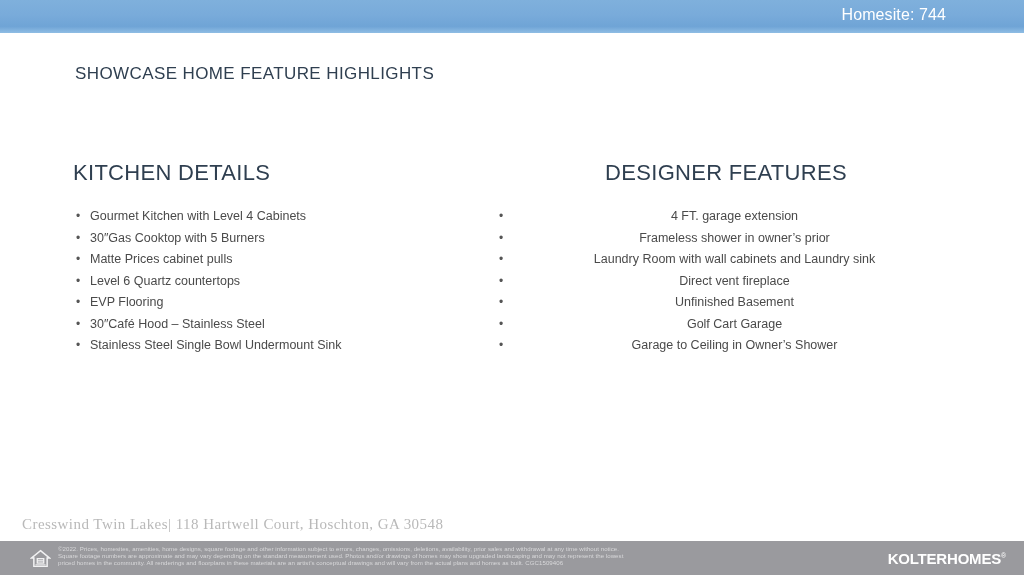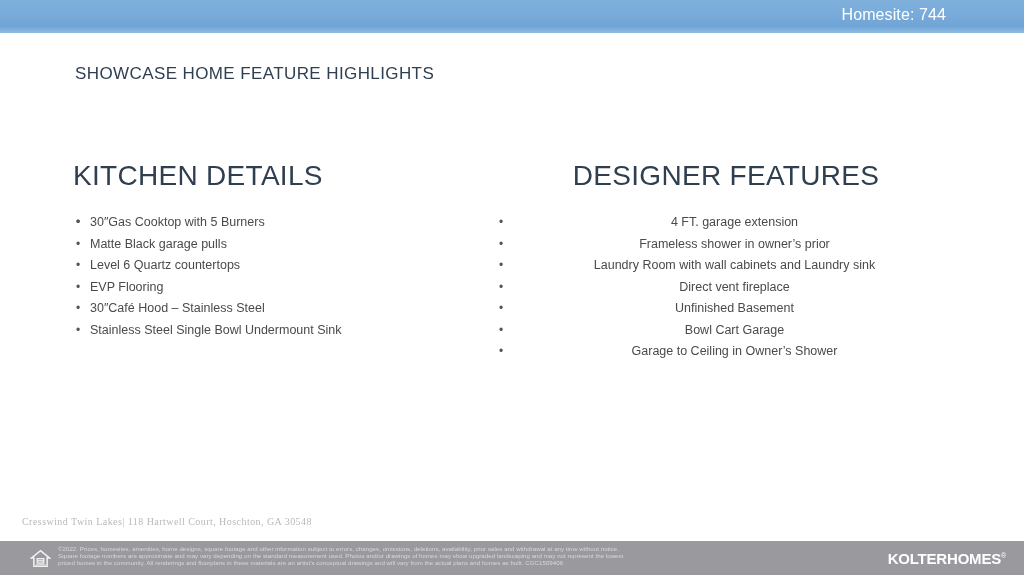--- a/index.html
+++ b/index.html
@@ -49,21 +49,21 @@
 
   
   .column {
     position: absolute;
     top: 160px;
   }
   .column.left  { left: 73px;  width: 420px; }
   .column.right { left: 496px; width: 460px; text-align: center; }
 
   .column-heading {
-    font-size: 28px;
+    font-size: 22px;
     color: #2f3f50;
     letter-spacing: 0.3px;
     margin: 0 0 20px 0;
     white-space: nowrap;
   }
 
   .feature-list {
     list-style: none;
     margin: 0;
     padding: 0;
@@ -83,21 +83,21 @@
     font-size: 12px;
     line-height: 21.5px;
     color: #555555;
   }
 
   
   .community-line {
     position: absolute;
     left: 22px;
     top: 516px;
-    font-size: 10px;
+    font-size: 15px;
     color: #b9b9b9;
     letter-spacing: 0.45px;
     white-space: nowrap;
     font-family: "Liberation Serif", serif;
   }
 
   
   .footer-bar {
     position: absolute;
     left: 0;
@@ -147,28 +147,29 @@
 <div class="top-banner"></div>
 <div class="homesite-label">Homesite: 744</div>
 
 <div class="slide-title">SHOWCASE HOME FEATURE HIGHLIGHTS</div>
 
 <div class="column left">
   <div class="column-heading">KITCHEN DETAILS</div>
   <ul class="feature-list">
     <li class="feature-item">
       <span class="bullet-dot">•</span>
+      <span>Gourmet Kitchen with Level 4 Cabinets</span>
     </li>
     <li class="feature-item">
       <span class="bullet-dot">•</span>
       <span>30″Gas Cooktop with 5 Burners</span>
     </li>
     <li class="feature-item">
       <span class="bullet-dot">•</span>
-      <span>Matte Black garage pulls</span>
+      <span>Matte Prices cabinet pulls</span>
     </li>
     <li class="feature-item">
       <span class="bullet-dot">•</span>
       <span>Level 6 Quartz countertops</span>
     </li>
     <li class="feature-item">
       <span class="bullet-dot">•</span>
       <span>EVP Flooring</span>
     </li>
     <li class="feature-item">
@@ -200,21 +201,21 @@
     <li class="feature-item">
       <span class="bullet-dot">•</span>
       <span>Direct vent fireplace</span>
     </li>
     <li class="feature-item">
       <span class="bullet-dot">•</span>
       <span>Unfinished Basement</span>
     </li>
     <li class="feature-item">
       <span class="bullet-dot">•</span>
-      <span>Bowl Cart Garage</span>
+      <span>Golf Cart Garage</span>
     </li>
     <li class="feature-item">
       <span class="bullet-dot">•</span>
       <span>Garage to Ceiling in Owner’s Shower</span>
     </li>
   </ul>
 </div>
 
 <div class="community-line">Cresswind Twin Lakes| 118 Hartwell Court,  Hoschton, GA 30548</div>
 

